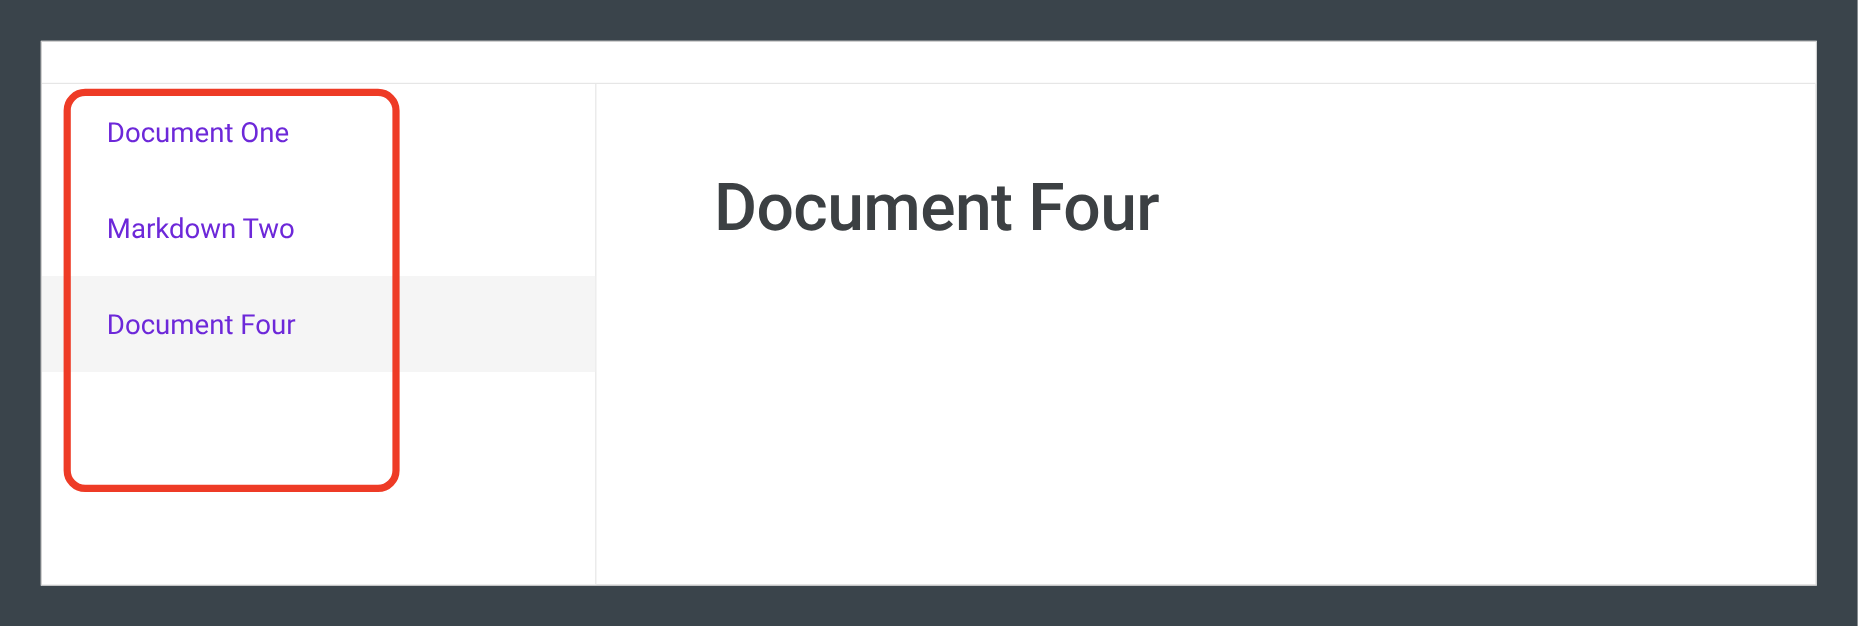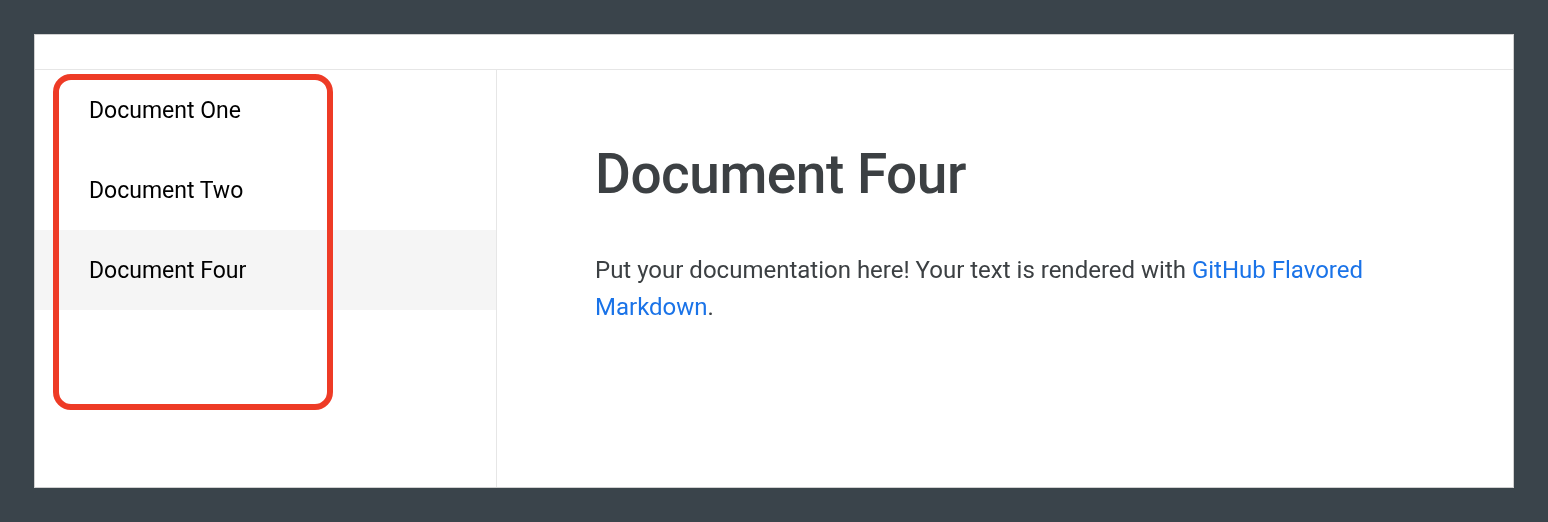--- a/index.html
+++ b/index.html
@@ -40,21 +40,21 @@
       background: #ffffff;
       position: relative;
       flex-shrink: 0;
     }
     .sidebar-item {
       height: 80px;
       display: flex;
       align-items: center;
       padding-left: 54px;
       font-size: 23px;
-      color: #000000;
+      color: #6d28d9;
       cursor: pointer;
     }
     .sidebar-item.selected {
       background: #f5f5f5;
     }
     .highlight-box {
       position: absolute;
       left: 18px;
       top: 4px;
       width: 280px;
@@ -91,27 +91,24 @@
 <body>
 
 <div class="window">
   <div class="topbar"></div>
   <div class="content">
     <div class="sidebar">
       <div class="sidebar-item">
         <span>Document One</span>
       </div>
       <div class="sidebar-item">
-        <span>Document Two</span>
+        <span>Markdown Two</span>
       </div>
       <div class="sidebar-item selected">
         <span>Document Four</span>
       </div>
       <div class="highlight-box"></div>
     </div>
     <div class="main">
       <h1 class="doc-title">Document Four</h1>
-      <p class="doc-para">
-        <span>Put your documentation here! Your text is rendered with </span><a class="doc-link">GitHub Flavored Markdown</a><span>.</span>
-      </p>
     </div>
   </div>
 </div>
 
 </body></html>

